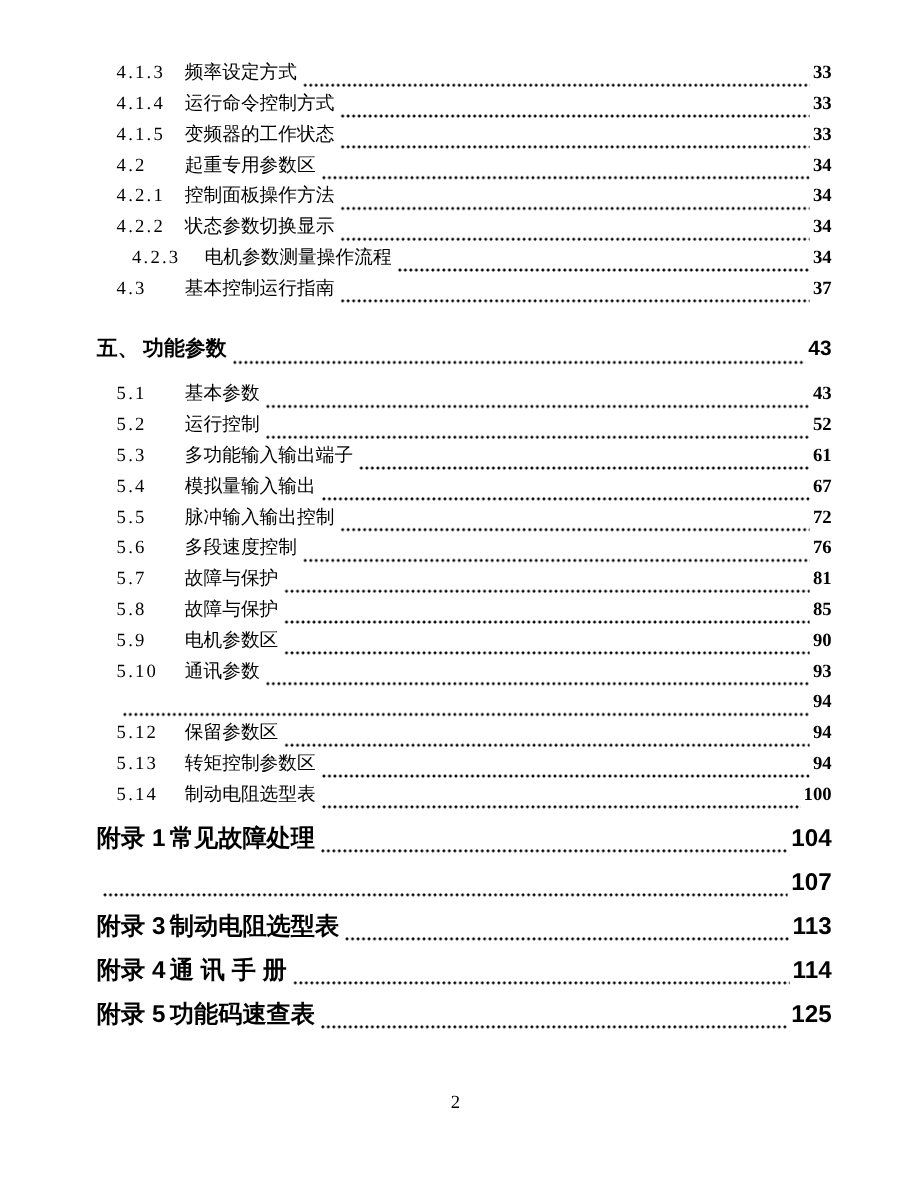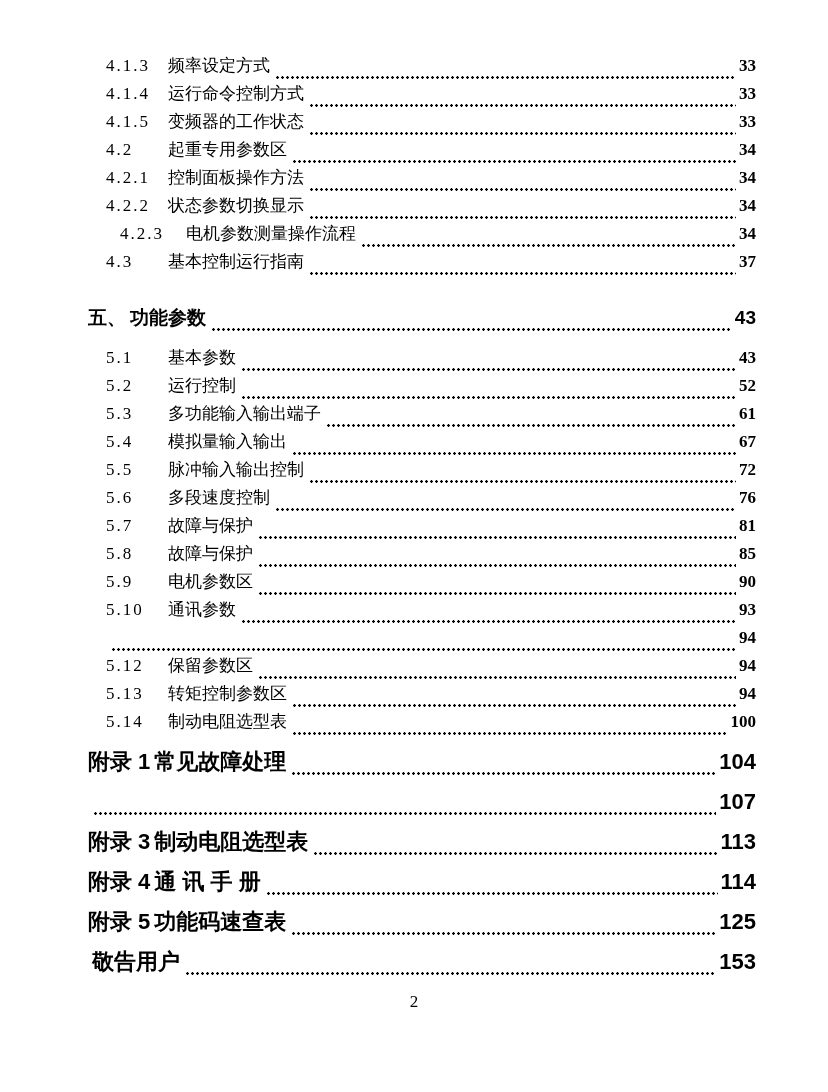--- a/index.html
+++ b/index.html
@@ -235,22 +235,17 @@
       <div class="toc-row appendix">
         <span class="label"><span class="num">附录 4</span><span class="title">通 讯 手 册</span></span>
         <span class="leader"></span>
         <span class="pagenum">114</span>
       </div>
       <div class="toc-row appendix">
         <span class="label"><span class="num">附录 5</span><span class="title">功能码速查表</span></span>
         <span class="leader"></span>
         <span class="pagenum">125</span>
       </div>
-      <div class="toc-row appendix">
-        <span class="label"><span class="num"></span><span class="title">敬告用户</span></span>
-        <span class="leader"></span>
-        <span class="pagenum">153</span>
-      </div>
     </main>
   <footer class="page-footer">
     <span class="footer-num">2</span>
   </footer>
 </div>
 
 </body></html>

